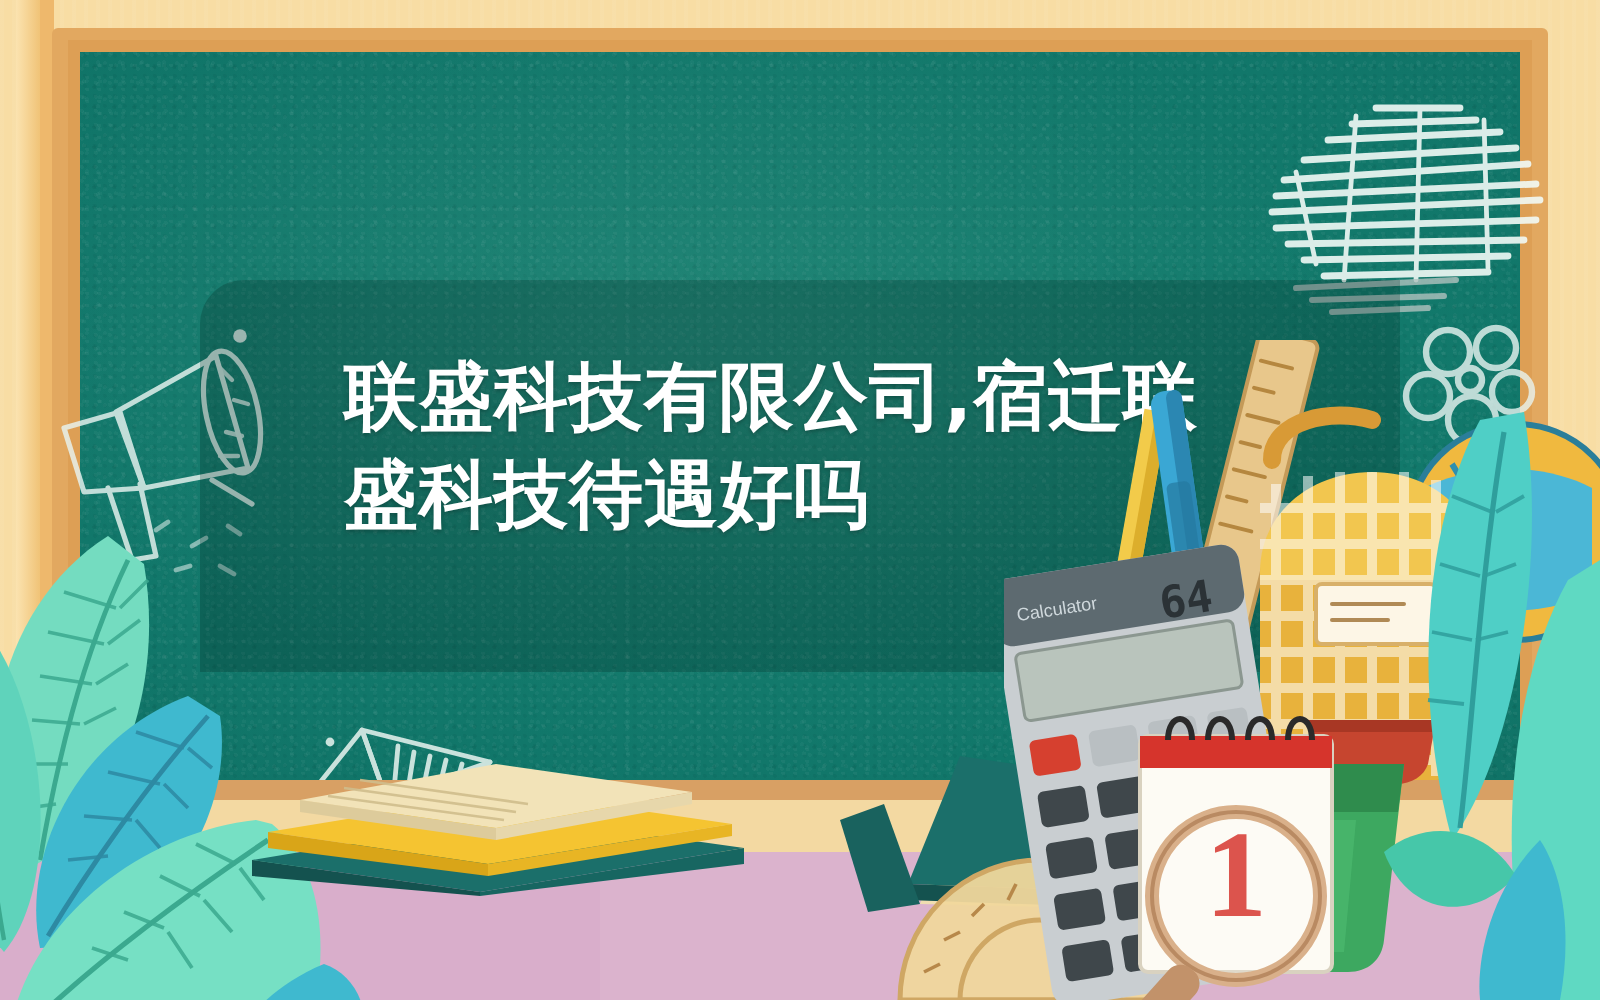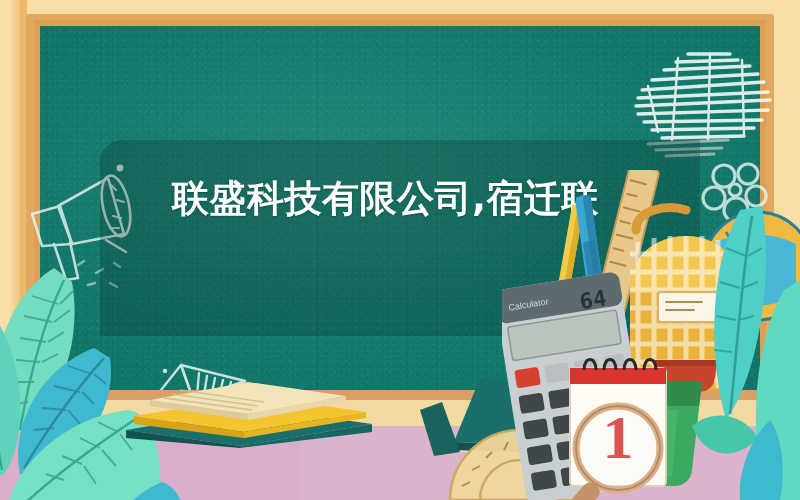--- a/index.html
+++ b/index.html
@@ -233,20 +233,21 @@
         <path d="M26 18 L33 14"></path>
         <path d="M44 8 L50 12"></path>
       <path d="M18 30 L25 28"></path>
         <path d="M40 28 L47 32"></path>
     </g>
   </svg>
 
   <div class="text-panel"></div>
   <div class="headline">
     <div>联盛科技有限公司,宿迁联</div>
+    <div>盛科技待遇好吗</div>
   </div>
 
   <div class="desk-back"></div>
   <div class="desk-edge"></div>
   <div class="desk-top"></div>
   <div class="desk-top-l"></div>
 
   <svg class="leaf leaves-l" viewBox="0 0 300 250">
     <g>
       <path d="M78 8 C24 42, 6 120, 34 176 C76 160, 108 92, 96 22 Z" fill="#74dcc0"></path>

